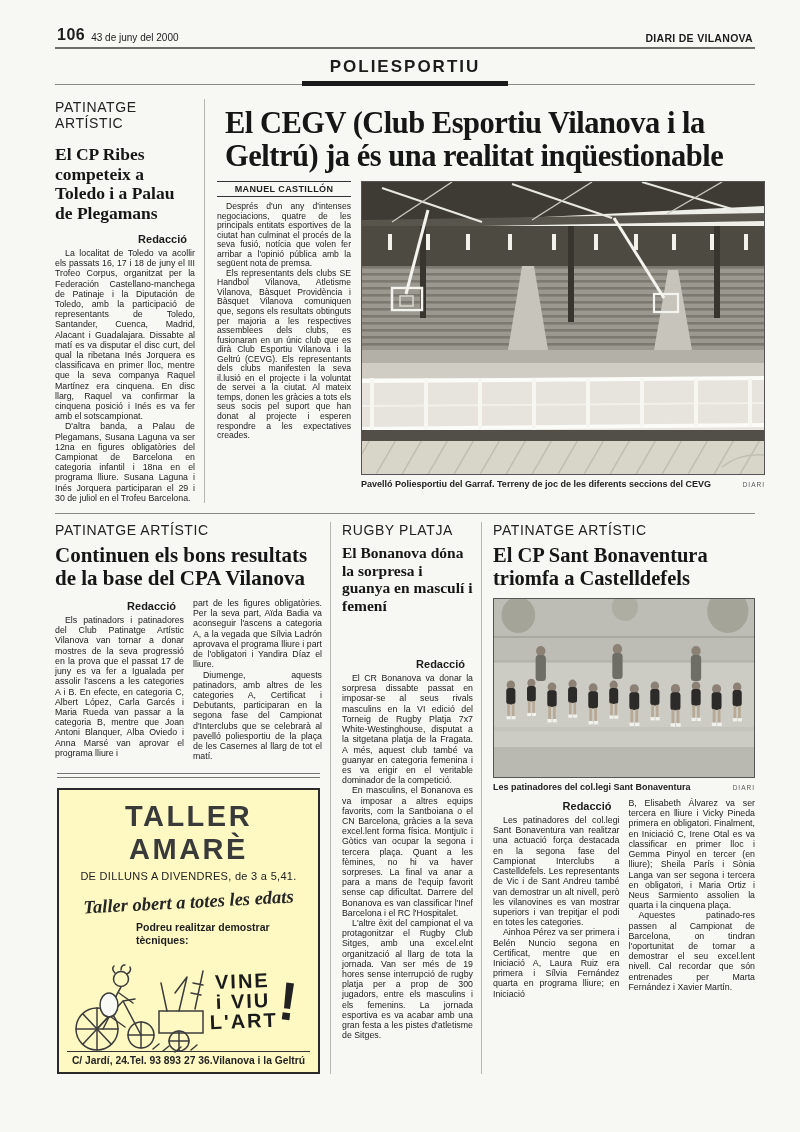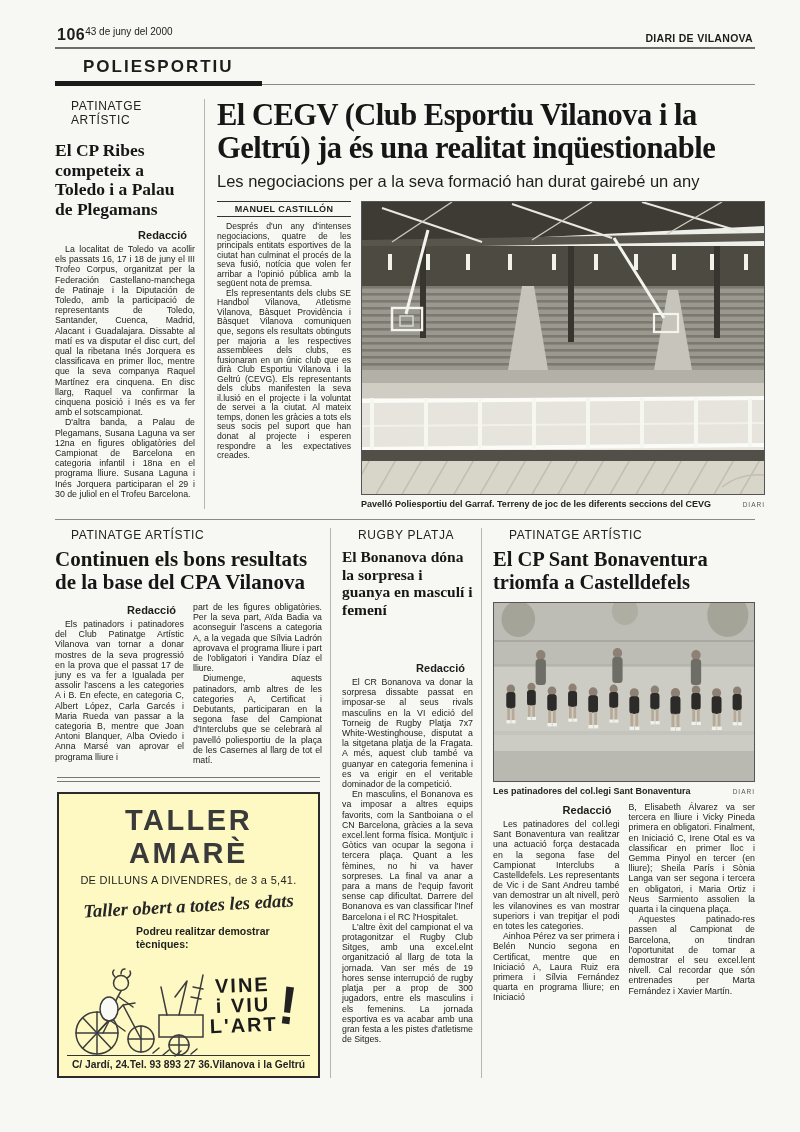--- a/index.html
+++ b/index.html
@@ -4,39 +4,39 @@
 <style>
   html,body{margin:0;padding:0;background:#dcdcd8;}
   .page{
     position:relative;width:800px;height:1132px;margin:0 auto;
     background:#f7f7f3;color:#1c1c1c;overflow:hidden;box-sizing:border-box;
     padding:26px 45px 0 55px;
     font-family:"Liberation Sans",sans-serif;
   }
   
   .ph-row{display:flex;align-items:flex-end;justify-content:space-between;padding:0 2px 3px 2px;}
-  .ph-left{display:flex;gap:0;}
+  .ph-left{display:flex;align-items:flex-end;gap:6px;}
   .ph-num{font-size:16px;font-weight:bold;letter-spacing:.5px;}
   .ph-date{font-size:10px;padding-bottom:1px;}
   .ph-mast{font-size:10.5px;font-weight:bold;letter-spacing:.3px;}
   .ph-rule{border-top:2px solid #6e6e68;height:1px;}
-  .section-wrap{position:relative;margin-top:7px;text-decoration:underline;}
+  .section-wrap{text-align:center;position:relative;margin-top:7px;text-decoration:underline;}
   .section-title{
     display:inline-block;font-size:17px;font-weight:bold;letter-spacing:2px;
     padding:0 28px 4px;border-bottom:5px solid #1a1a1a;
   }
   .section-rule{border-top:1.5px solid #8a8a84;margin-top:-2px;}
   
-  .kicker{font-size:12px;letter-spacing:.6px;color:#222;margin:0 16px 6px;}
+  .kicker{font-size:14px;letter-spacing:.6px;color:#222;margin:0 0 6px;}
   .byline-red{font-size:11px;font-weight:bold;text-align:right;padding-right:8px;margin:2px 0 3px;}
   .bodytext p{
     margin:0;font-size:8.8px;line-height:10.2px;text-align:justify;
     text-indent:10px;color:#222;
   }
-  .serif-h{font-family:"Liberation Serif",serif;font-weight:bold;color:#161616;margin:0;}
+  .serif-h{font-family:"Liberation Serif",serif;font-weight:bold;color:#161616;margin:8px;}
   
   .top-band{display:grid;grid-template-columns:150px 1fr;column-gap:12px;margin-top:14px;}
   .colL{border-right:1px solid #b6b6b0;padding-right:9px;}
   .colL .head{font-size:17.5px;line-height:19.5px;margin:14px 0 10px;}
   .main-head{font-size:30.5px;line-height:33px;letter-spacing:-.5px;}
   .main-sub{font-size:16.5px;line-height:19px;margin:7px 0 10px;color:#1e1e1e;}
   .main-flex{display:flex;gap:10px;}
   .main-bodycol{width:134px;flex-shrink:0;}
   .mc-byline{
     text-align:center;font-size:9px;font-weight:bold;letter-spacing:.4px;
@@ -108,21 +108,20 @@
       <h2 class="serif-h head">El CP Ribes competeix a Toledo i a Palau de Plegamans</h2>
       <div class="byline-red">Redacció</div>
       <div class="bodytext">
         <p>La localitat de Toledo va acollir els passats 16, 17 i 18 de juny el III Trofeo Corpus, organitzat per la Federación Castellano-manchega de Patinaje i la Diputación de Toledo, amb la participació de representants de Toledo, Santander, Cuenca, Madrid, Alacant i Guadalajara. Dissabte al matí es va disputar el disc curt, del qual la ribetana Inés Jorquera es classificava en primer lloc, mentre que la seva companya Raquel Martínez era cinquena. En disc llarg, Raquel va confirmar la cinquena posició i Inés es va fer amb el sotscampionat.</p>
         <p>D'altra banda, a Palau de Plegamans, Susana Laguna va ser 12na en figures obligatòries del Campionat de Barcelona en categoria infantil i 18na en el programa lliure. Susana Laguna i Inés Jorquera participaran el 29 i 30 de juliol en el Trofeu Barcelona.</p>
       </div>
     </article>
 
     <article>
       <h1 class="serif-h main-head">El CEGV (Club Esportiu Vilanova i la Geltrú) ja és una realitat inqüestionable</h1>
-      <div class="main-sub">Les negociacions per a la seva formació han durat gairebé un any</div>
       <div class="main-flex">
         <div class="main-bodycol">
           <div class="mc-byline">MANUEL CASTILLÓN</div>
           <p>Després d'un any d'intenses negociacions, quatre de les principals entitats esportives de la ciutat han culminat el procés de la seva fusió, notícia que volen fer arribar a l'opinió pública amb la següent nota de premsa.</p>
           <p>Els representants dels clubs SE Handbol Vilanova, Atletisme Vilanova, Bàsquet Providència i Bàsquet Vilanova comuniquen que, segons els resultats obtinguts per majoria a les respectives assemblees dels clubs, es fusionaran en un únic club que es dirà Club Esportiu Vilanova i la Geltrú (CEVG). Els representants dels clubs manifesten la seva il.lusió en el projecte i la voluntat de servei a la ciutat. Al mateix temps, donen les gràcies a tots els seus socis pel suport que han donat al projecte i esperen respondre a les expectatives creades.</p>
         </div>
         <figure>
           <div class="photo-frame">
             <svg width="402" height="292" viewBox="0 0 402 292" xmlns="http://www.w3.org/2000/svg">
               <defs>

